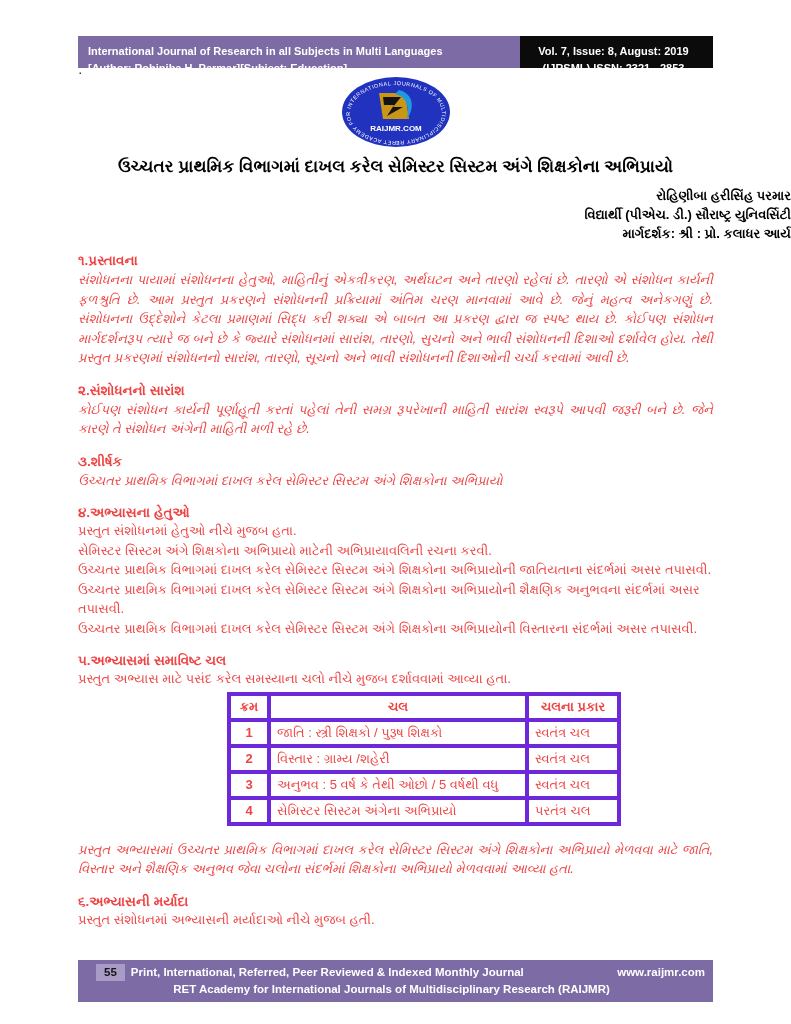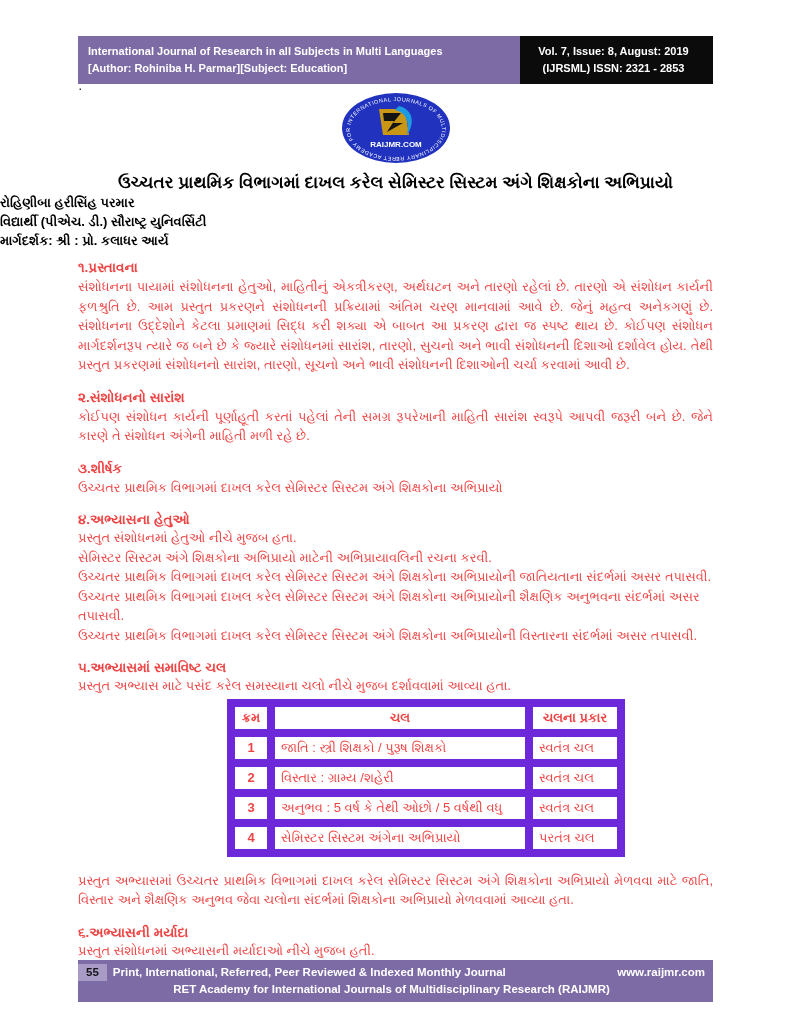--- a/index.html
+++ b/index.html
@@ -11,21 +11,21 @@
     margin: 0 auto;
     background: #ffffff;
     font-family: "Liberation Sans", "DejaVu Sans", sans-serif;
     color: #111;
     overflow: hidden;
   }
   
   .header {
     display: flex;
     margin: 36px 78px 0 78px;
-    height: 48px;
+    height: 32px;
   }
   .hdr-left {
     flex: 1;
     background: #7D6BA6;
     color: #ffffff;
     font-size: 11px;
     font-weight: bold;
     line-height: 17px;
     padding: 7px 10px 0 10px;
   }
@@ -43,35 +43,35 @@
   
   .logo-wrap { text-align: center; margin-top: 0px; height: 74px; }
   
   .title {
     margin: 8px 60px 0 60px;
     text-align: center;
     font-size: 17px;
     font-weight: bold;
     color: #000;
   }
-  .authors { margin-top: 0; text-align: left; font-size: 13px; line-height: 19px; font-weight: bold; color: #000; }
+  .authors { margin-top: 9px; text-align: right; font-size: 13px; line-height: 19px; font-weight: bold; color: #000; }
   
   .content { margin: 4px 78px 0 78px; font-size: 13px; color: #ef4444; }
   .sec-heading { font-size: 13.5px; font-weight: bold; margin-top: 15px; }
-  .sec-body { text-align: justify; line-height: 19.5px; margin-top: 1px; }
+  .sec-body { text-align: justify; line-height: 19.5px; margin-top: 1px; font-style: italic; }
   .sec-line { line-height: 19.5px; }
   .sec1 .sec-heading { margin-top: 10px; }
   
   table.vars {
     border-collapse: collapse;
     margin: 3px 0 4px 149px;
     font-size: 13px;
   }
   table.vars th, table.vars td {
-    border: 8px solid #6d28d9;
+    border: 4px solid #6d28d9;
     padding: 1px 6px 2px 6px;
     vertical-align: top;
     line-height: 19px;
   }
   table.vars th { font-weight: bold; text-align: center; }
   td.col-num { width: 40px; text-align: center; font-weight: bold; font-family: "Liberation Sans", sans-serif; }
   td.col-var { width: 258px; }
   td.col-type { width: 92px; }
   .after-table { margin-top: 14px; }
   
@@ -80,21 +80,21 @@
     left: 78px;
     right: 78px;
     bottom: 22px;
     background: #7D6BA6;
     color: #ffffff;
     font-size: 11.5px;
     font-weight: bold;
     line-height: 17px;
     padding: 4px 8px 4px 0;
   }
-  .footer-row1 { display: flex; align-items: center; }
+  .footer-row1 { display: flex; align-items: center; padding-left: 18px; }
   .page-num {
     background: #A89BC6;
     color: #141414;
     padding: 0 8px;
     margin-right: 6px;
     font-weight: bold;
   }
   .footer-right { margin-left: auto; }
   .footer-row2 { text-align: center; }
 </style>

